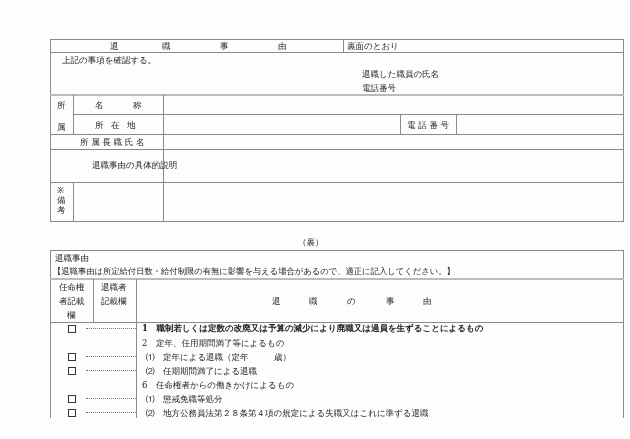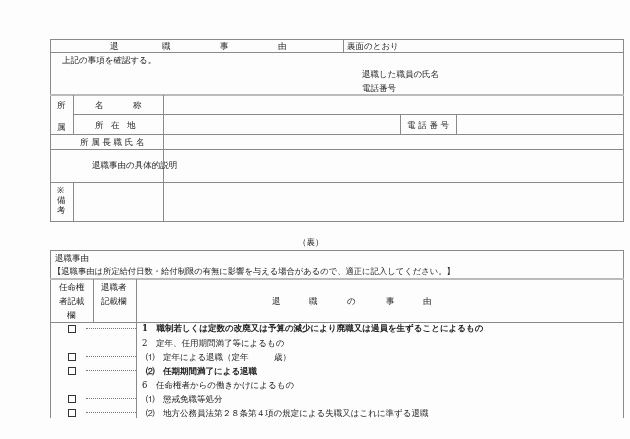--- a/index.html
+++ b/index.html
@@ -104,21 +104,21 @@
 
   <div class="txt" style="left:142px; top:339px;">2　定年、任用期間満了等によるもの</div>
 
   <div class="chk" style="left:68px; top:353px;"></div>
   <div class="dots" style="left:86px; top:356px; width:50px;"></div>
   <div class="txt" style="left:146px; top:353px;">⑴　定年による退職（定年　　　歳）</div>
   <div class="field" style="left:242px; top:350px; width:24px; height:12px;"></div>
 
   <div class="chk" style="left:68px; top:367px;"></div>
   <div class="dots" style="left:86px; top:370px; width:50px;"></div>
-  <div class="txt" style="left:146px; top:367px;font-weight:bold;">⑵　任期期間満了による退職</div>
+  <div class="txt" style="left:146px; top:367px;">⑵　任期期間満了による退職</div>
 
   <div class="txt" style="left:142px; top:381px;">6　任命権者からの働きかけによるもの</div>
 
   <div class="chk" style="left:68px; top:395px;"></div>
   <div class="dots" style="left:86px; top:398px; width:50px;"></div>
   <div class="txt" style="left:146px; top:395px;">⑴　懲戒免職等処分</div>
 
   <div class="chk" style="left:68px; top:409px;"></div>
   <div class="dots" style="left:86px; top:412px; width:50px;"></div>
   <div class="txt" style="left:146px; top:409px;">⑵　地方公務員法第２８条第４項の規定による失職又はこれに準ずる退職</div>

